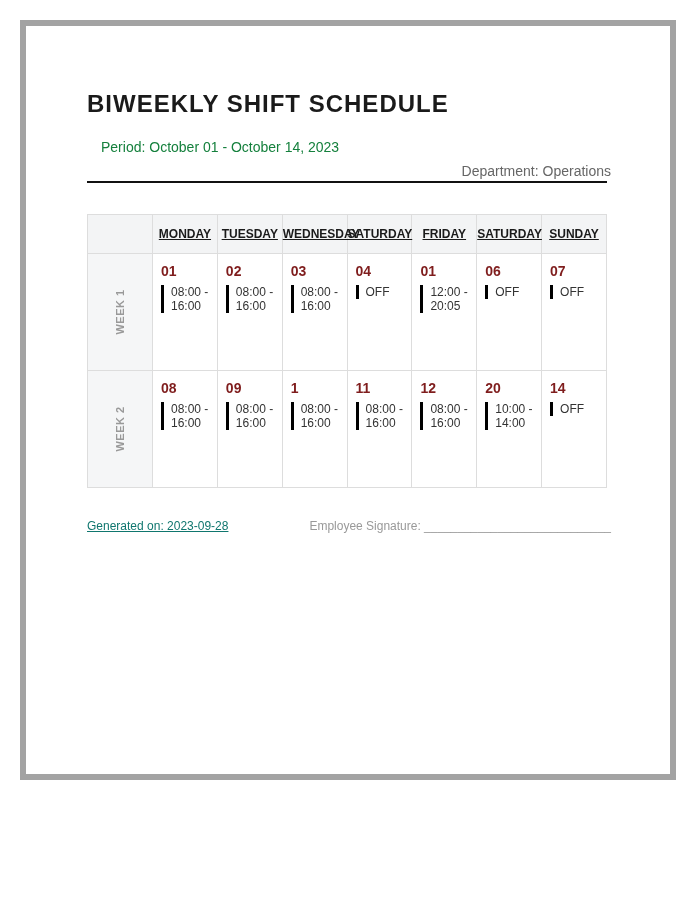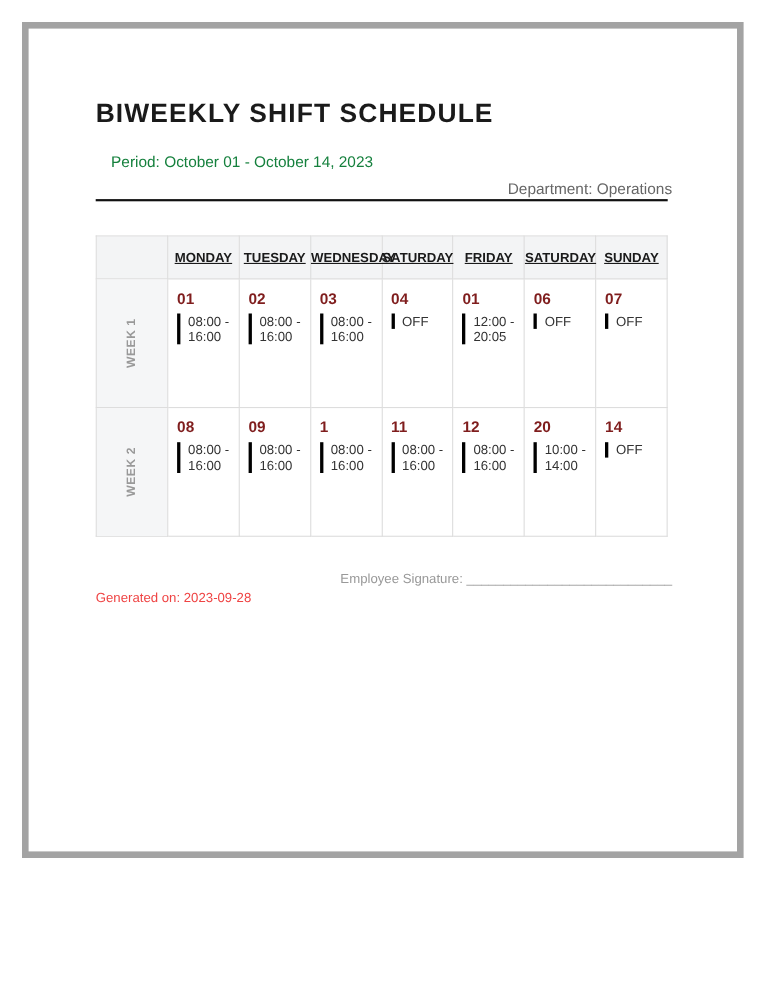--- a/index.html
+++ b/index.html
@@ -41,21 +41,21 @@
     position: absolute; left: 50%; top: 50%;
     transform: translate(-50%, -50%) rotate(-90deg);
     font-size: 11px; font-weight: bold; color: #999999; white-space: nowrap; letter-spacing: 0.5px;
   }
   td.day { vertical-align: top; padding: 9px 8px; height: 98px; }
   .daynum { font-size: 14px; font-weight: bold; color: #7f1d1d; margin-bottom: 6px; }
   .shift {
     border-left: 3px solid #000; padding-left: 7px; font-size: 12px; color: #333; line-height: 14px;
   }
   .footer-left {
-    position: absolute; left: 61px; top: 510px; font-size: 12px; color: #ef4444;
+    position: absolute; left: 61px; top: 493px; font-size: 12px; color: #0f766e; text-decoration: underline;
   }
   .footer-right {
     position: absolute; right: 59px; top: 493px; font-size: 12px; color: #999999;
   }
 </style>
 </head>
 <body>
 
 <div class="page">
   <h1 class="title">BIWEEKLY SHIFT SCHEDULE</h1>

